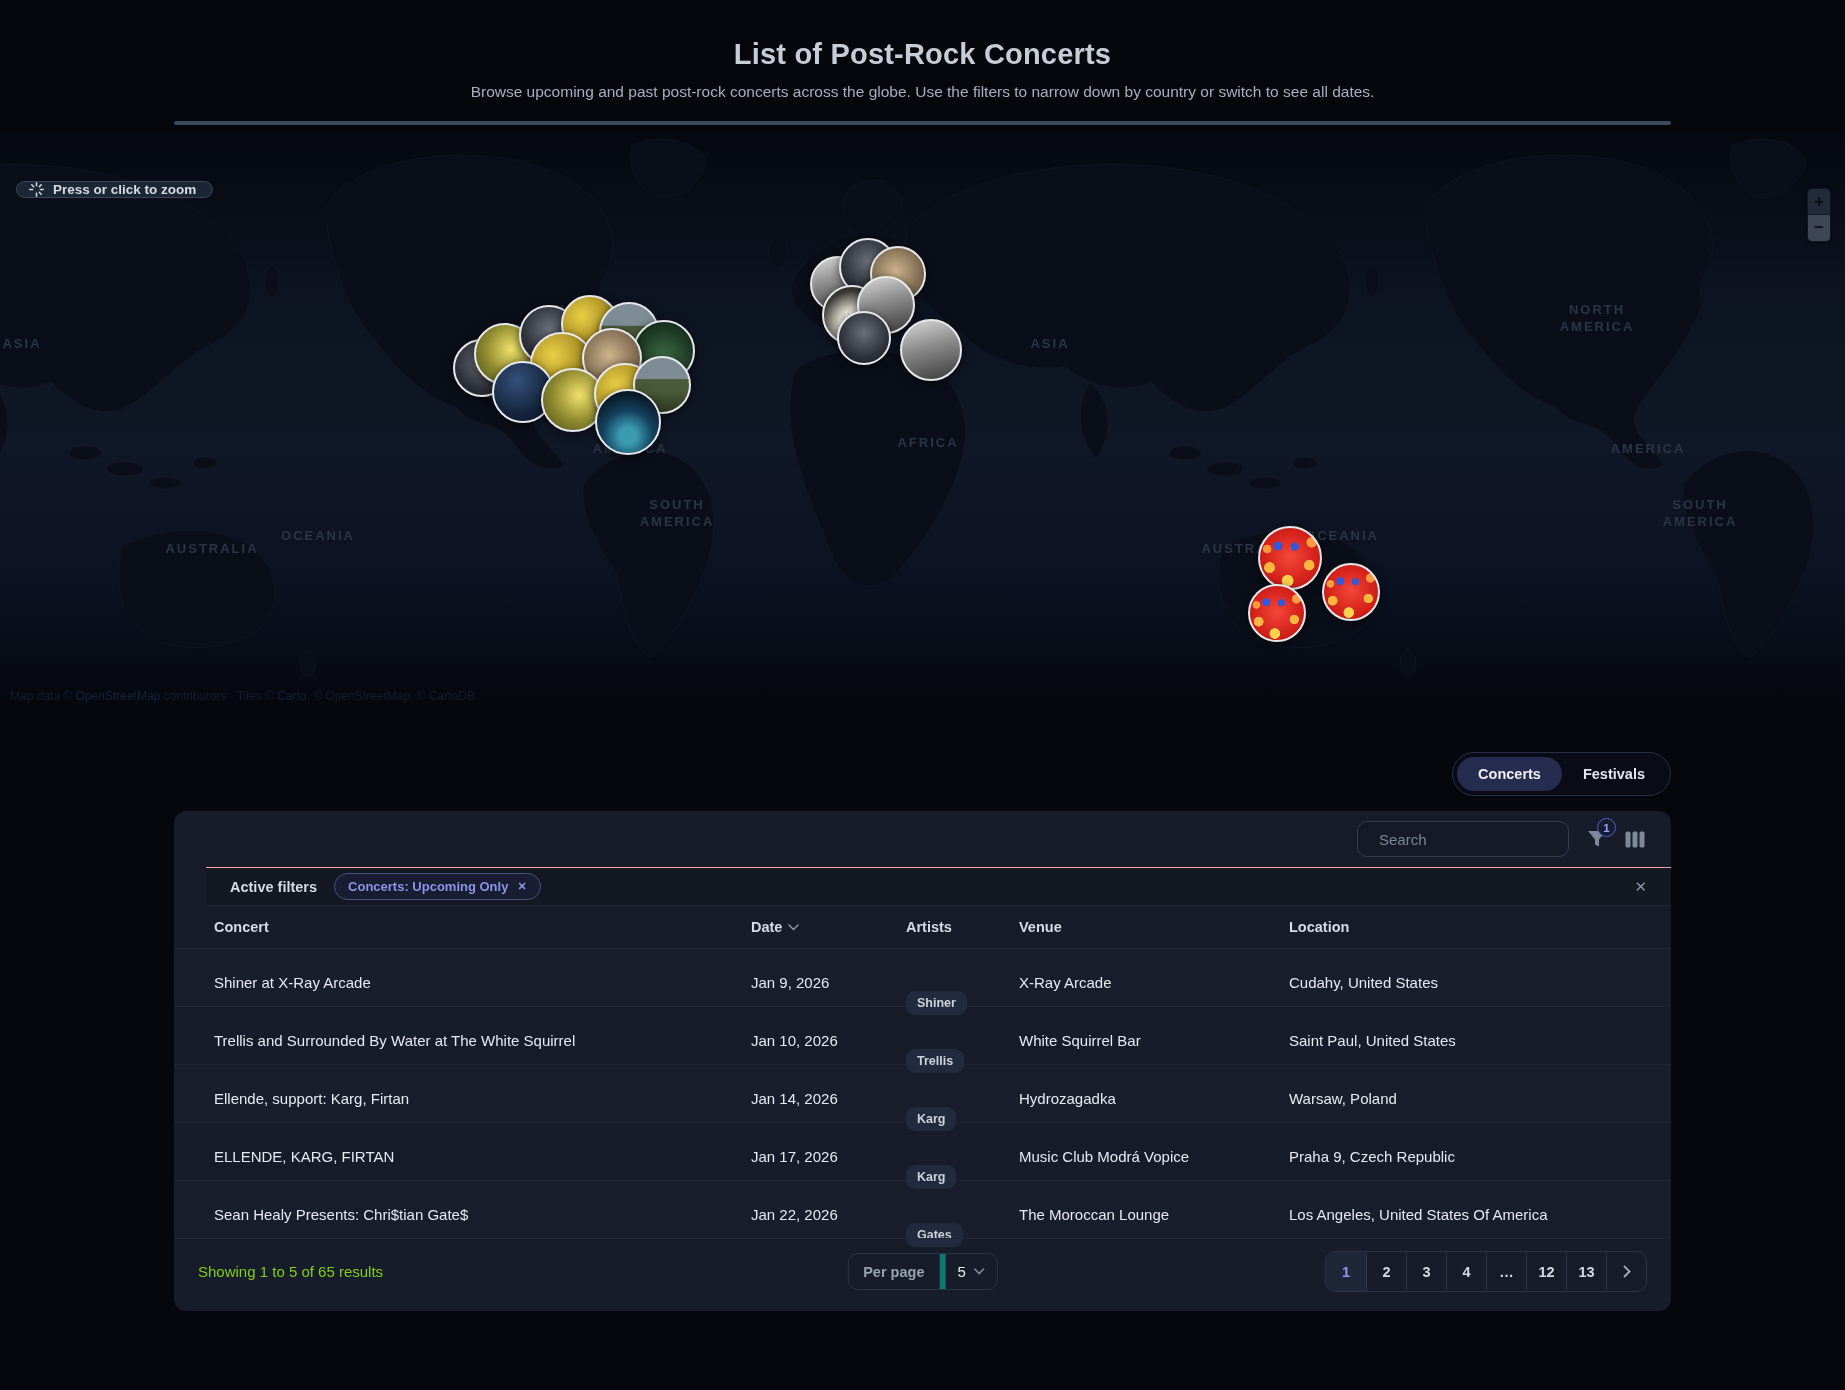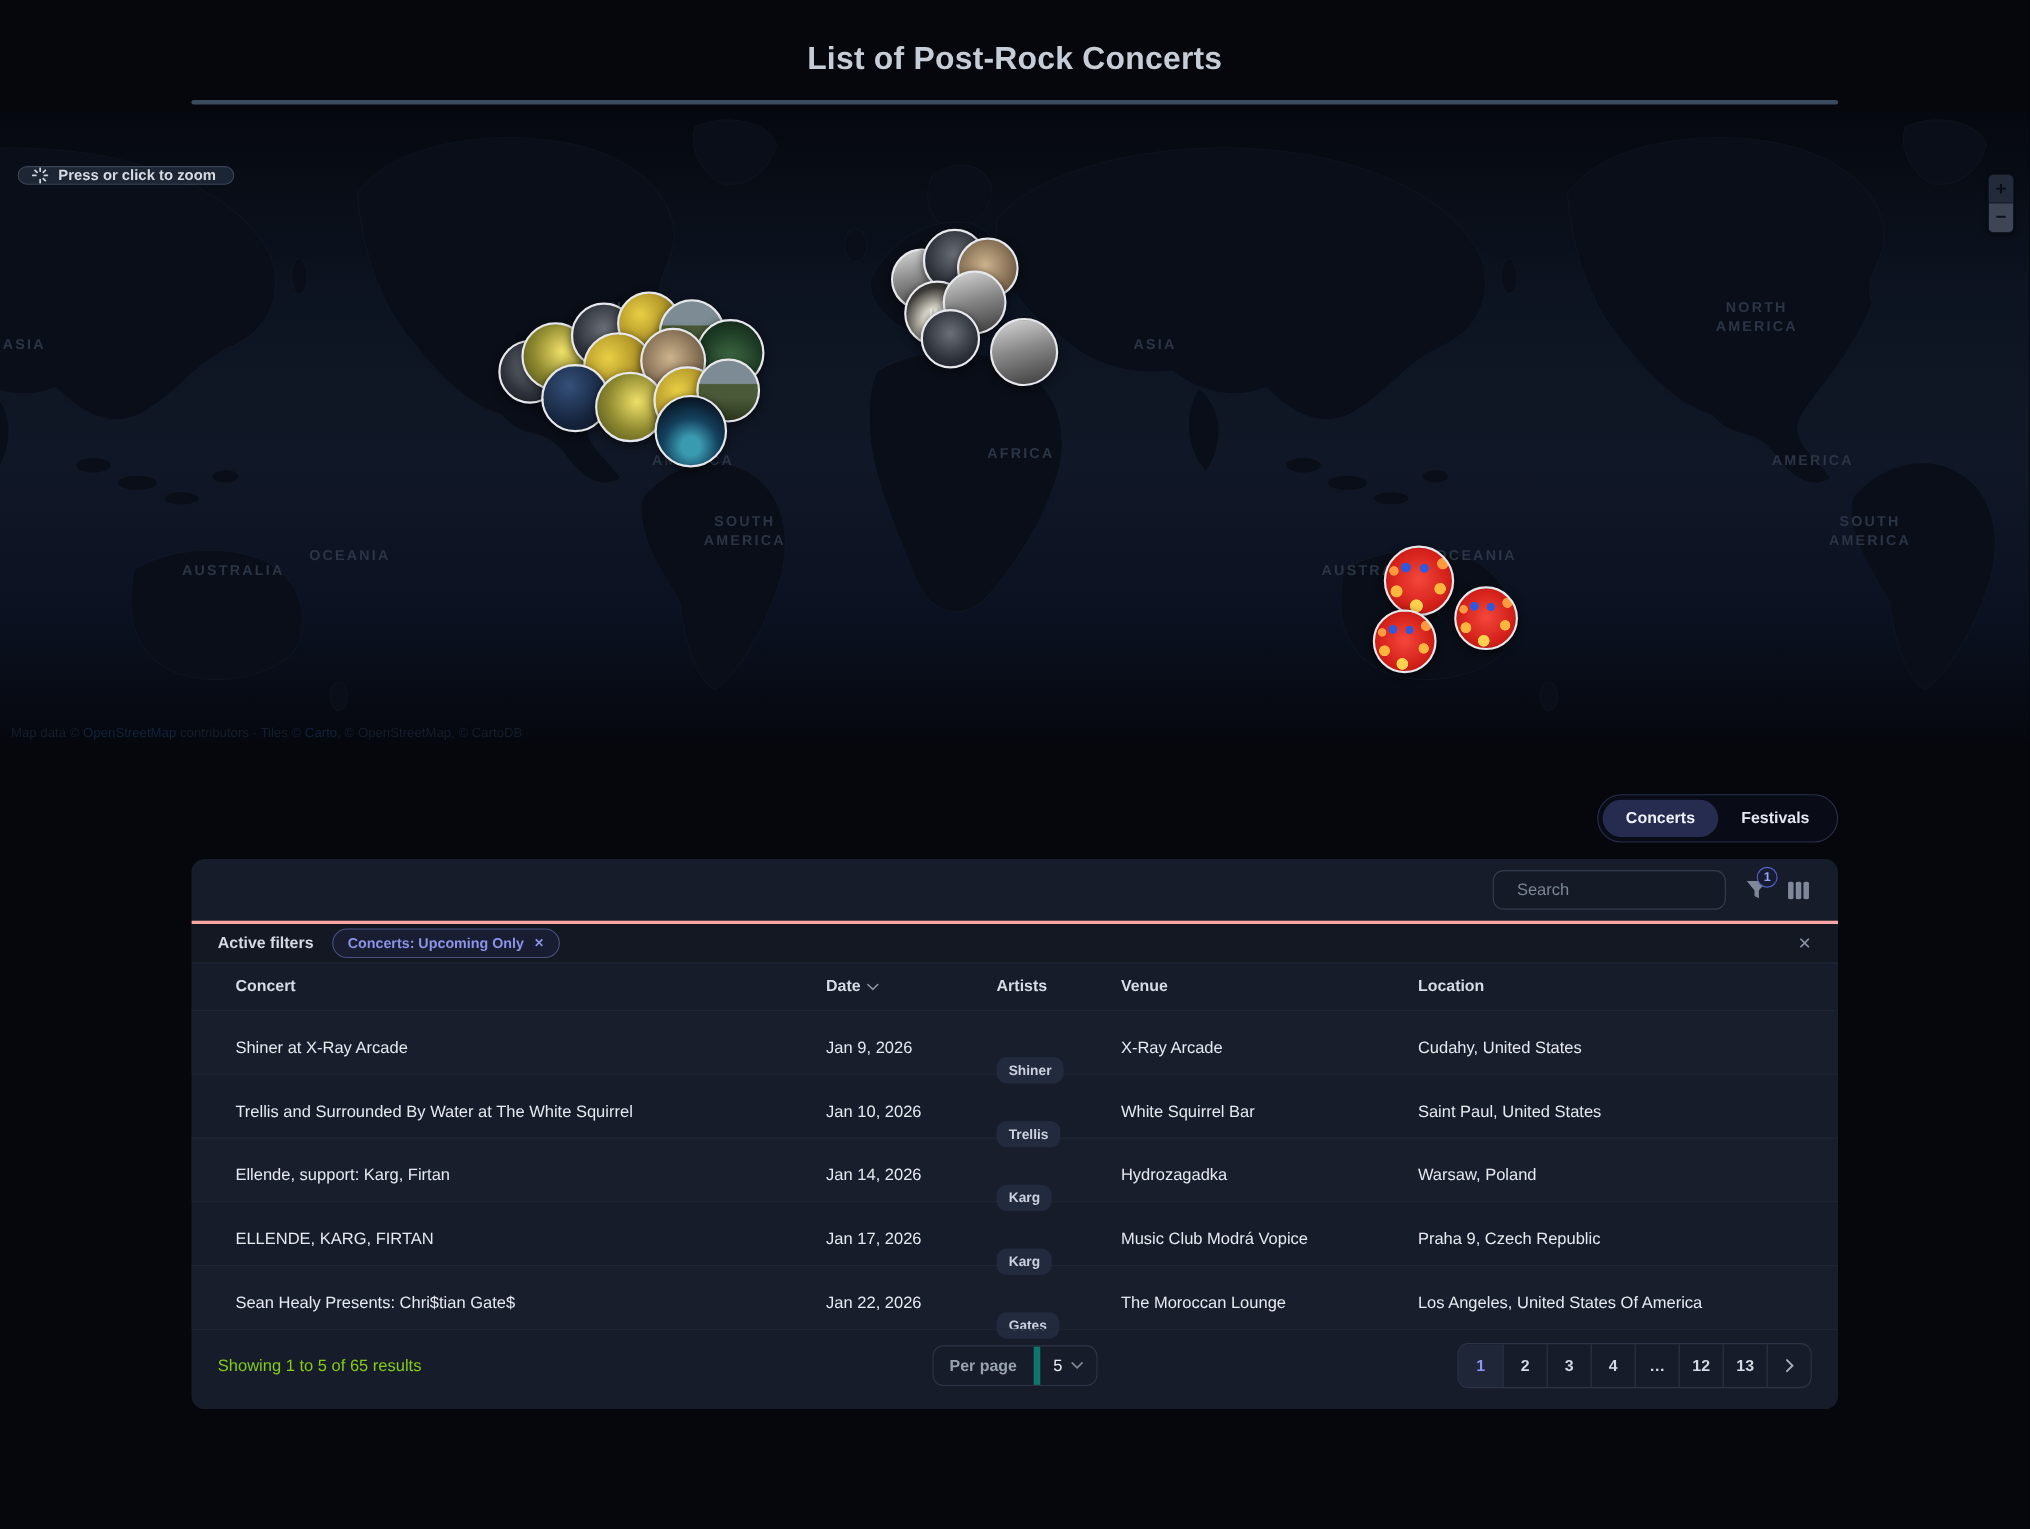--- a/index.html
+++ b/index.html
@@ -69,21 +69,21 @@
   .searchbox input { flex:1; border:none; outline:none; background:transparent; color:#dfe3ea;
     font-size:15px; font-family:inherit; }
   .searchbox input::placeholder { color:#7c8697; }
   .icon-btn { position:relative; background:none; border:none; cursor:pointer; display:grid; place-items:center; }
   .filter-badge { position:absolute; top:-12px; right:-9px; width:19px; height:19px; border-radius:50%;
     border:1.5px solid #5661c4; background:#161c33; color:#98a2ef; font-size:11.5px; font-weight:700;
     display:grid; place-items:center; }
 
   
   .filters-row { height:39px; display:flex; align-items:center; gap:17px; padding:0 24px;
-    background:#131823; border-top:3px solid #fca5a5; border-bottom:1px solid #222a3a; }
+    background:#131823; border-top:1px solid #fca5a5; border-bottom:1px solid #222a3a;margin-left:32px; }
   .filters-label { font-size:14.5px; font-weight:700; color:#d5dae3; }
   .chip { display:inline-flex; align-items:center; gap:9px; padding:5px 13px; border:1px solid #4a527f;
     border-radius:16px; background:rgba(99,102,241,.07); color:#8b94e8; font-size:13px; font-weight:700; cursor:pointer; }
   .chip-x { font-size:11px; color:#8b94e8; }
   .filters-close { margin-left:auto; background:none; border:none; color:#8a93a3; font-size:15px; cursor:pointer; }
 
   
   .thead, .tr { display:grid; grid-template-columns:537px 155px 113px 270px 1fr; align-items:center; padding:0 40px; }
   .thead { height:42px; font-size:14.5px; font-weight:700; color:#d6dbe4; }
   .th { display:flex; align-items:center; gap:6px; }
@@ -107,20 +107,21 @@
   .page.active { color:#8d97f2; background:#1f2637; }
   .page.next { color:#a6aebc; }
 
   svg.ic { display:block; }
 </style>
 </head>
 <body>
 
 <div class="header">
   <div class="page-title">List of Post-Rock Concerts</div>
+  <div class="page-subtitle">Browse upcoming and past post-rock concerts across the globe. Use the filters to narrow down by country or switch to see all dates.</div>
   <div class="header-rule"></div>
 </div>
 
 <div class="map-section">
   <svg class="map-svg" width="1845" height="578" viewBox="0 0 1845 578">
     <defs>
       <g id="world" fill="#0a0e18" stroke="#1a2332" stroke-opacity="0.35">
         <path d="M25,75 C55,32 135,16 210,28 C268,38 305,68 312,104 C318,134 292,150 302,174 C288,214 258,246 238,276 C224,300 252,314 264,334 C244,346 226,330 212,310 C192,286 176,300 156,276 C122,266 96,236 72,206 C46,176 28,122 25,75 Z"></path>
         <path d="M332,14 C360,2 396,8 406,30 C400,54 380,70 356,66 C336,56 326,32 332,14 Z"></path>
         <path d="M284,352 C312,318 356,310 386,332 C416,354 420,396 406,436 C392,476 370,512 350,526 C332,516 322,480 318,446 C300,416 278,384 284,352 Z"></path>

